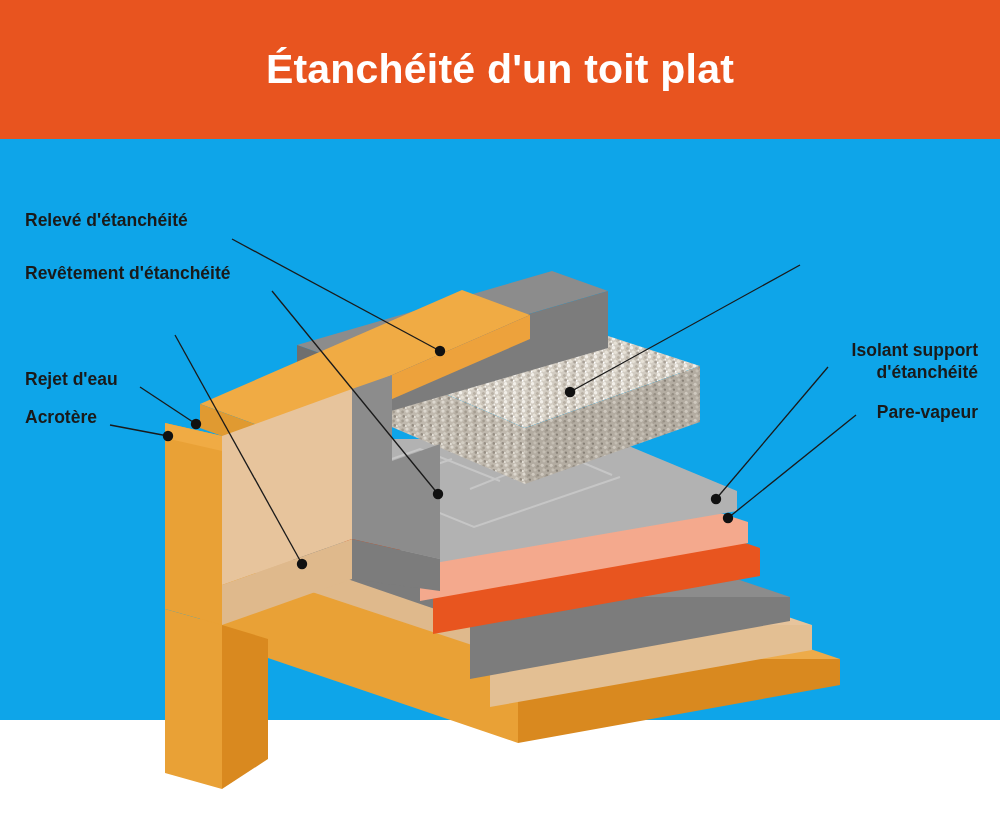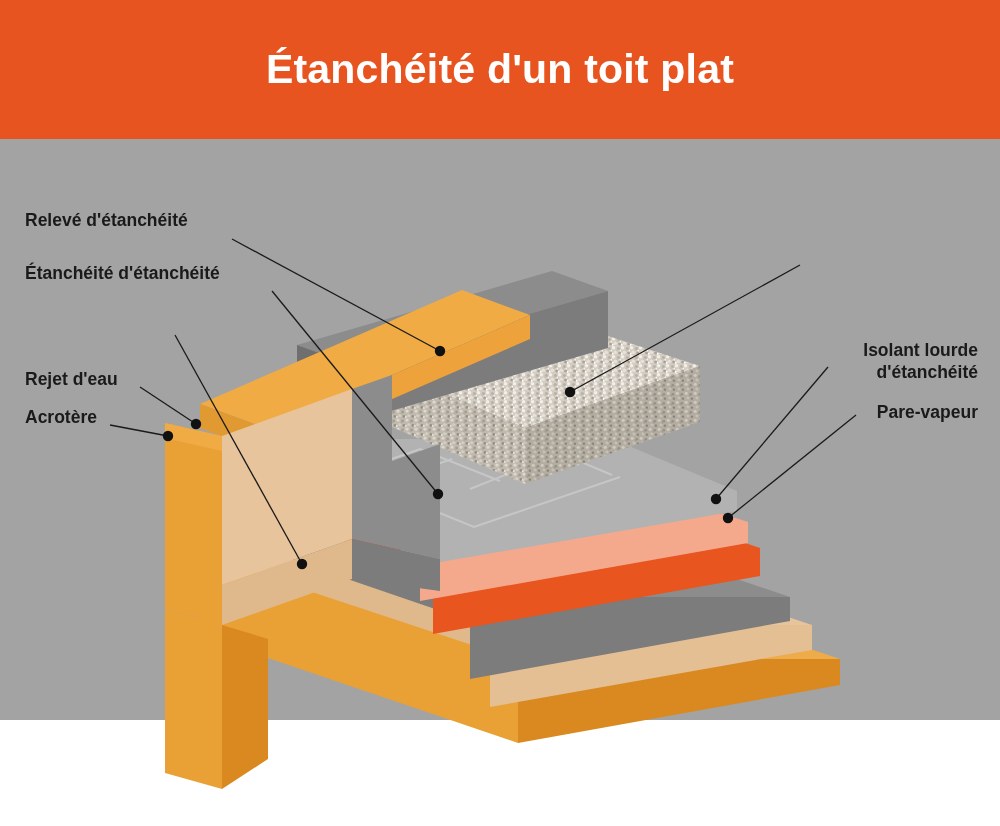--- a/index.html
+++ b/index.html
@@ -4,21 +4,21 @@
 <title>Étanchéité d'un toit plat</title>
 <style>
   html,body{margin:0;padding:0;}
   body{
     width:1000px;height:826px;
     background:#ffffff;
     font-family:"Liberation Sans","DejaVu Sans",sans-serif;
     overflow:hidden;
     position:relative;
   }
-  .page{position:relative;width:1000px;height:720px;background:#a3a3a3;}
+  .page{position:relative;width:1000px;height:720px;background:#0ea5e9;}
 
   
   .header{
     position:absolute;left:0;top:0;width:1000px;height:139px;
     background:#e8541f;
     display:flex;align-items:center;justify-content:center;
   }
   .header-title{
     color:#ffffff;
     font-size:41px;
@@ -194,22 +194,22 @@
         <circle cx="302" cy="425" r="5.2"></circle>
         <circle cx="196" cy="285" r="5.2"></circle>
         <circle cx="168" cy="297" r="5.2"></circle>
         <circle cx="570" cy="253" r="5.2"></circle>
         <circle cx="716" cy="360" r="5.2"></circle>
         <circle cx="728" cy="379" r="5.2"></circle>
       </g>
     </svg>
 
     <div class="label lbl-releve">Relevé d'étanchéité</div>
-    <div class="label lbl-revetement">Étanchéité d'étanchéité</div>
+    <div class="label lbl-revetement">Revêtement d'étanchéité</div>
     <div class="label lbl-rejet">Rejet d'eau</div>
     <div class="label lbl-acrotere">Acrotère</div>
 
-    <div class="label right lbl-isolant">Isolant lourde
+    <div class="label right lbl-isolant">Isolant support
 d'étanchéité</div>
     <div class="label right lbl-pare">Pare-vapeur</div>
 
   </div>
 </div>
 
 </body></html>

